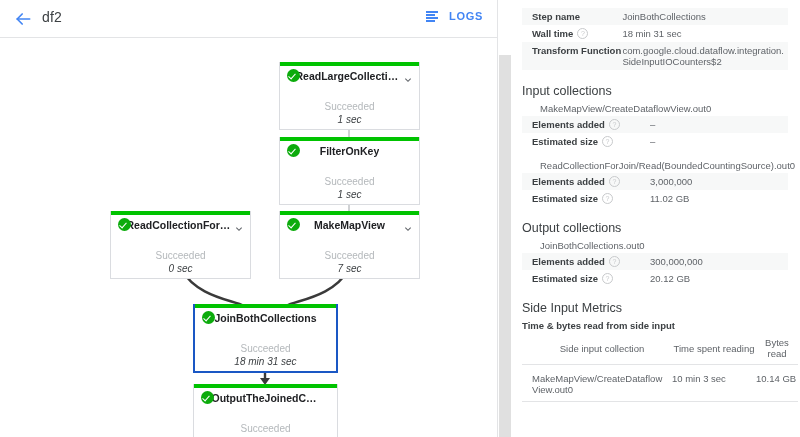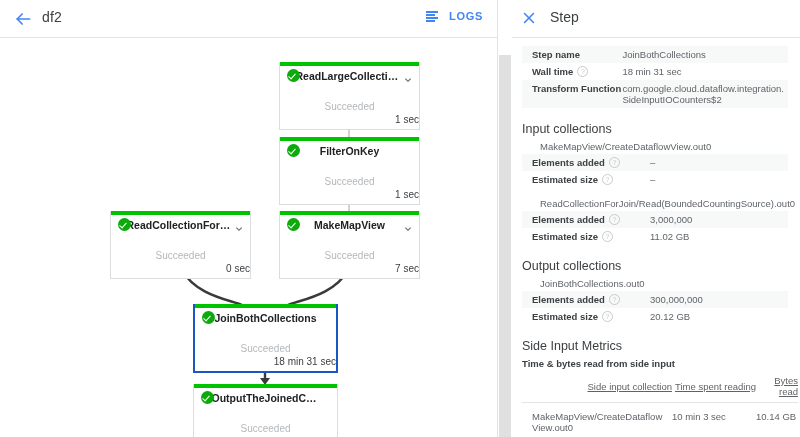--- a/index.html
+++ b/index.html
@@ -81,22 +81,22 @@
   }
   .node .chevron {
     position: absolute; right: 7px; top: 4px;
     width: 8px; height: 8px; color: #5f6368;
   }
   .node .node-status {
     text-align: center; font-size: 10px; color: #b4b8bb;
     line-height: 13px; margin-top: 14px;
   }
   .node .node-time {
-    text-align: right; font-size: 10px; color: #3c4043;
-    line-height: 13px; margin-bottom: 3px;
+    text-align: center; font-size: 10px; color: #3c4043;
+    line-height: 13px; margin-bottom: 3px; font-style: italic;
   }
 
   
   #graph-scrollbar {
     position: absolute; left: 499px; top: 55px;
     width: 12px; height: 382px; background: #e0e0e0;
   }
   #pane-divider {
     position: absolute; left: 497px; top: 38px;
     width: 1px; height: 399px; background: #e3e4e6;
@@ -150,24 +150,23 @@
   }
   .gap { height: 10px; }
 
   .metrics-sub {
     font-size: 9.5px; font-weight: bold; color: #3c4043; margin: 1px 0 3px 10px;
   }
   .side-table {
     width: 276px; margin-left: 10px; border-collapse: collapse;
   }
   .side-table th {
-    text-align: right; font-size: 9.5px; font-weight: normal;
+    text-align: center; font-size: 9.5px; font-weight: normal;
     color: #5f6368; padding: 3px 0 5px 0;
     border-bottom: 1px solid #e3e4e6;
-    text-decoration: underline;
   }
   .side-table th.c1 { padding-left: 10px; width: 140px; }
   .side-table th.c2 { width: 84px; }
   .side-table td {
     font-size: 9.5px; color: #5f6368; padding: 8px 0 6px 0;
     vertical-align: top;
   }
   .side-table td.c1 { padding-left: 10px; }
   .side-table tr.data { border-bottom: 1px solid #e3e4e6; }
 </style>
@@ -297,29 +296,20 @@
         <div class="node-time">18 sec</div>
       </div>
     </div>
   </div>
 
   <div id="pane-divider-top"></div>
   <div id="pane-divider"></div>
   <div id="graph-scrollbar"></div>
 
   <div id="right-pane">
-    <div id="right-header">
-      <div id="close-icon">
-        <svg viewBox="0 0 18 18" width="16" height="16" stroke="#4285f4" stroke-width="1.8" stroke-linecap="round">
-          <line x1="4" y1="4" x2="14" y2="14"></line>
-          <line x1="14" y1="4" x2="4" y2="14"></line>
-        </svg>
-      </div>
-      <div id="panel-title">Step</div>
-    </div>
 
     <div id="right-body">
 
       <table class="kv-table">
         <tbody>
           <tr class="shaded">
             <td class="k">Step name</td>
             <td class="v">JoinBothCollections</td>
           </tr>
           <tr>

